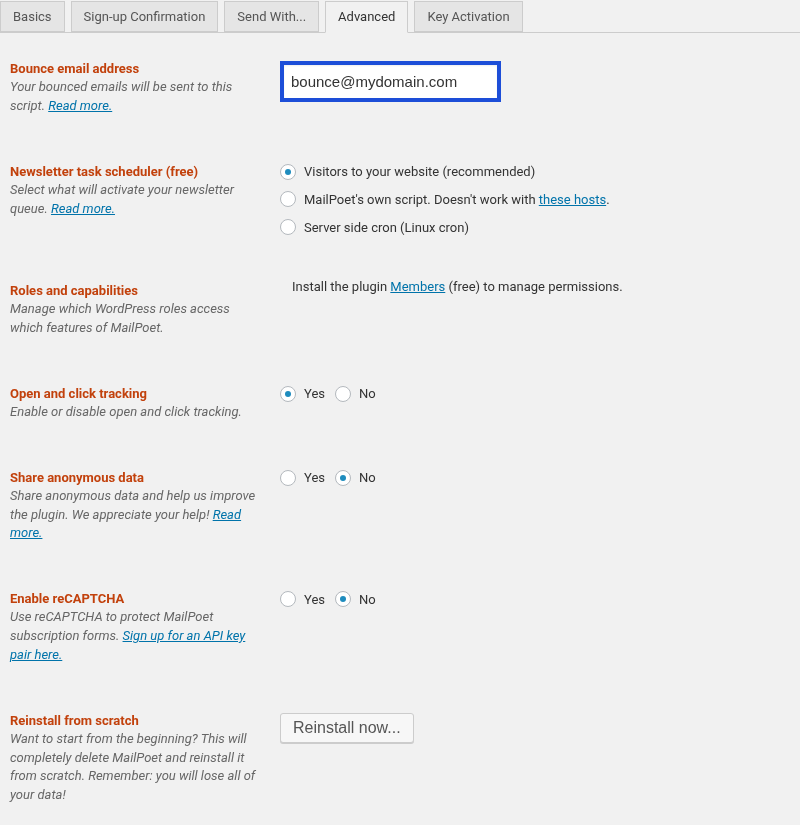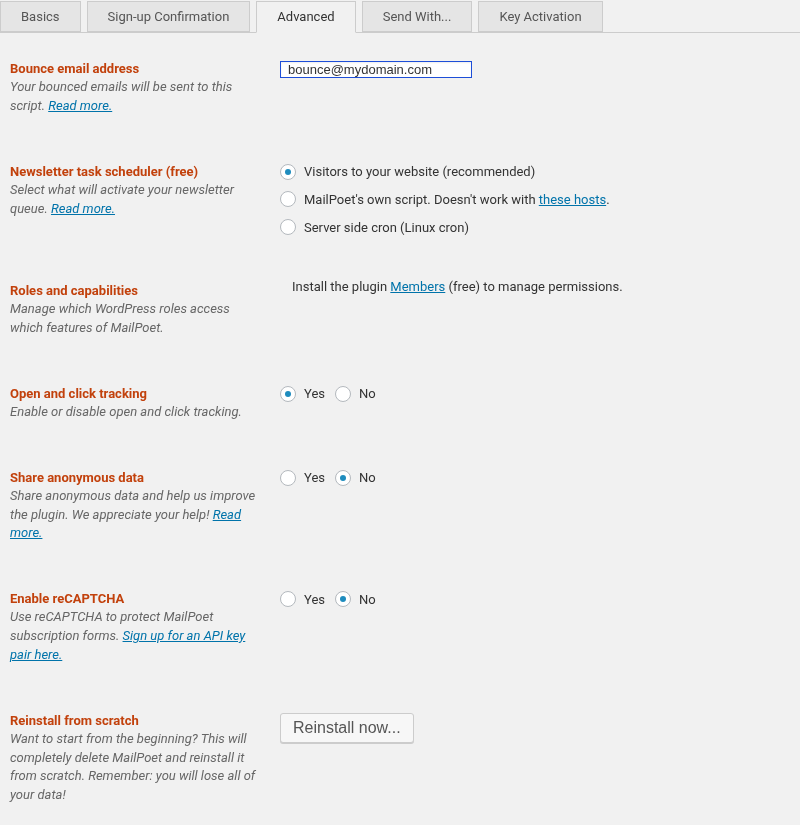--- a/index.html
+++ b/index.html
@@ -10,21 +10,21 @@
       background: #f1f1f1;
       width: 800px;
     }
     .tabs {
       display: flex;
       background: #f1f1f1;
       padding-top: 1px;
       border-bottom: 1px solid #ccc;
     }
     .tab {
-      padding: 7px 20px;
+      padding: 7px 12px;
       margin-right: 6px;
       background: #e5e5e5;
       border: 1px solid #ccc;
       border-bottom: 1px solid #ccc;
       color: #555;
       cursor: pointer;
       font-size: 13px;
     }
     .tab.active {
       background: #f1f1f1;
@@ -56,24 +56,24 @@
       line-height: 1.45;
     }
     .field-desc a, .plain-text a {
       color: #0073aa;
       text-decoration: underline;
     }
     .field-control-col {
       flex: 1;
     }
     input[type="text"] {
-      border: 1px solid #1d4ed8;
+      border: 4px solid #1d4ed8;
       box-shadow: inset 0 1px 2px rgba(0,0,0,.07);
-      padding: 0 7px;
-      font-size: 13px;
+      padding: 8px 7px;
+      font-size: 15px;
       min-width: 190px;
       background: #fff;
       color: #333;
     }
     .radio-row {
       display: flex;
       align-items: center;
       margin-bottom: 10px;
     }
     .radio-row:last-child { margin-bottom: 0; }
@@ -116,22 +116,22 @@
       cursor: pointer;
       box-shadow: 0 1px 0 #ccc;
     }
   </style>
 </head>
 <body>
 
 <div class="tabs">
   <div class="tab">Basics</div>
   <div class="tab">Sign-up Confirmation</div>
+  <div class="tab">Send With...</div>
   <div class="tab active">Advanced</div>
-  <div class="tab">Send With...</div>
   <div class="tab">Key Activation</div>
 </div>
 
 <div class="content">
 
   <div class="field-row">
     <div class="field-label-col">
       <div class="field-title">Bounce email address</div>
       <div class="field-desc">
         <span>Your bounced emails will be sent to this script. </span><a href="#">Read more.</a>

